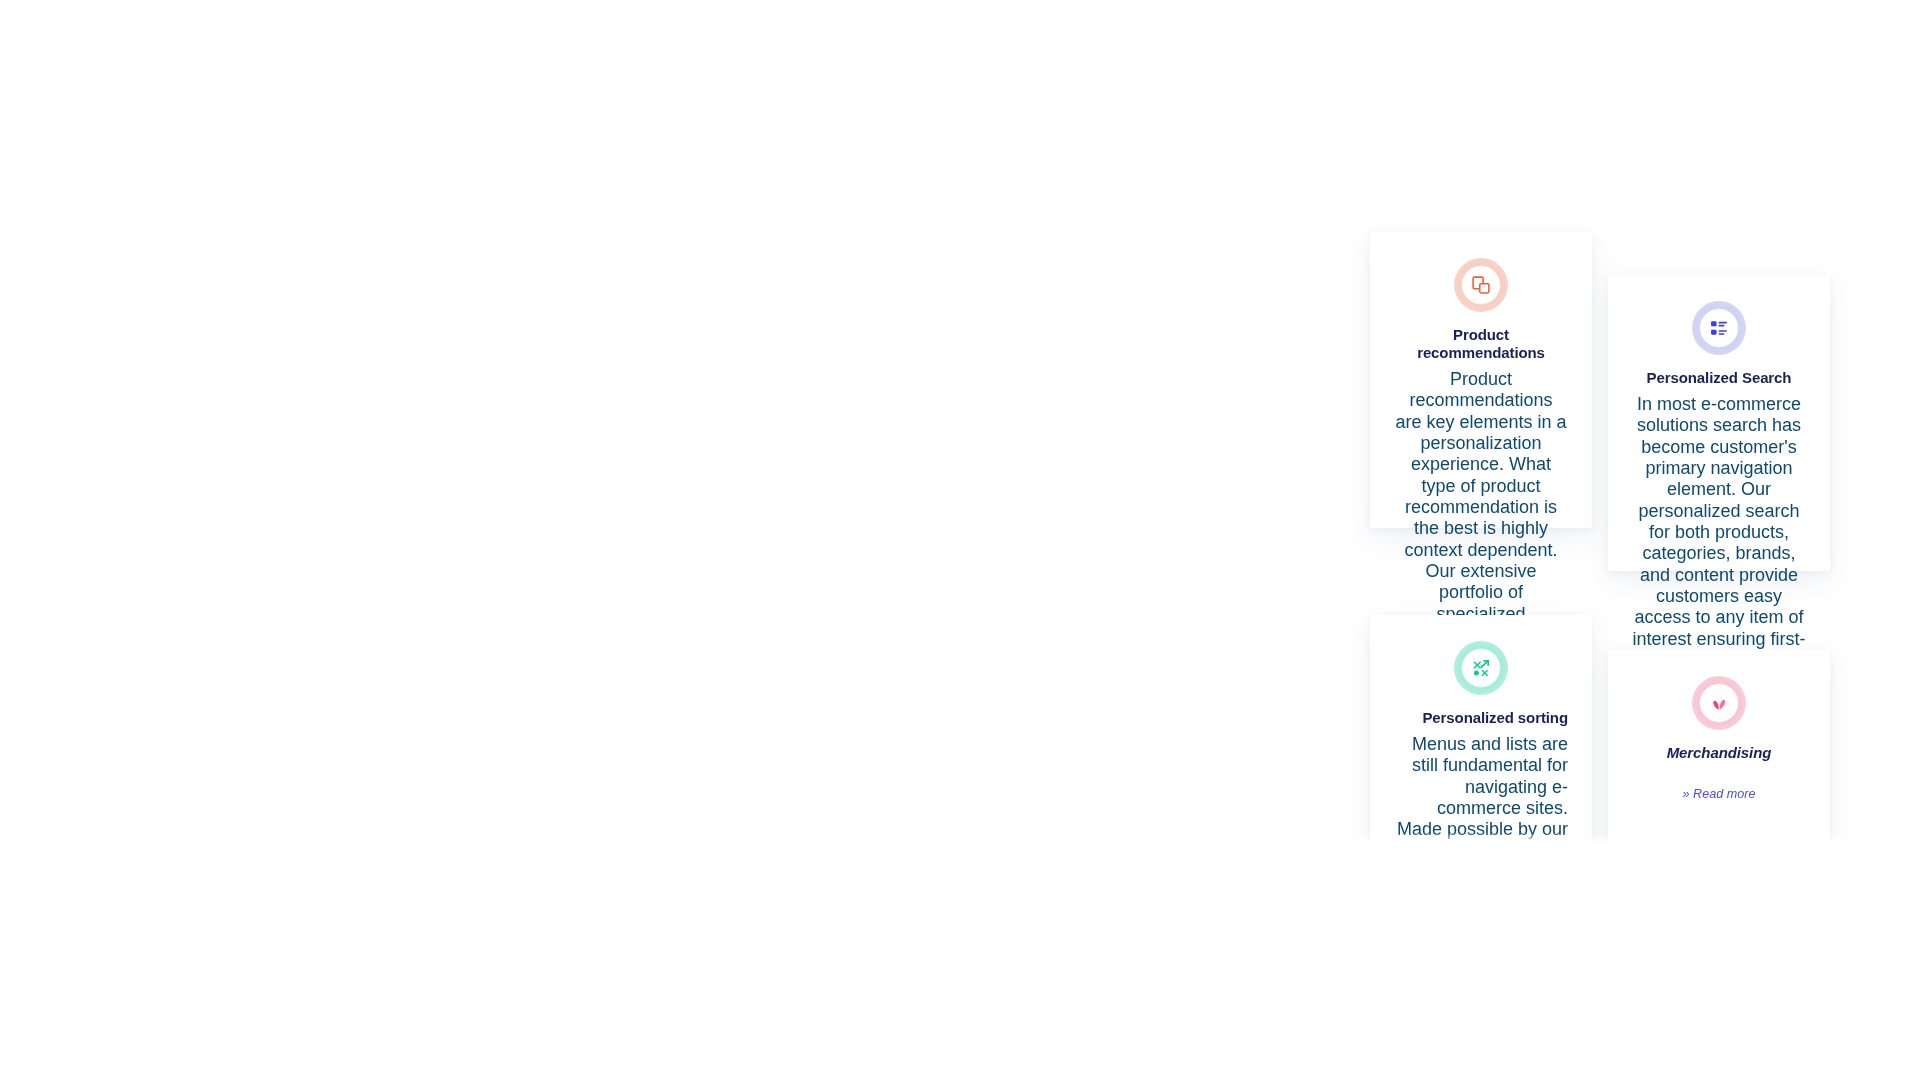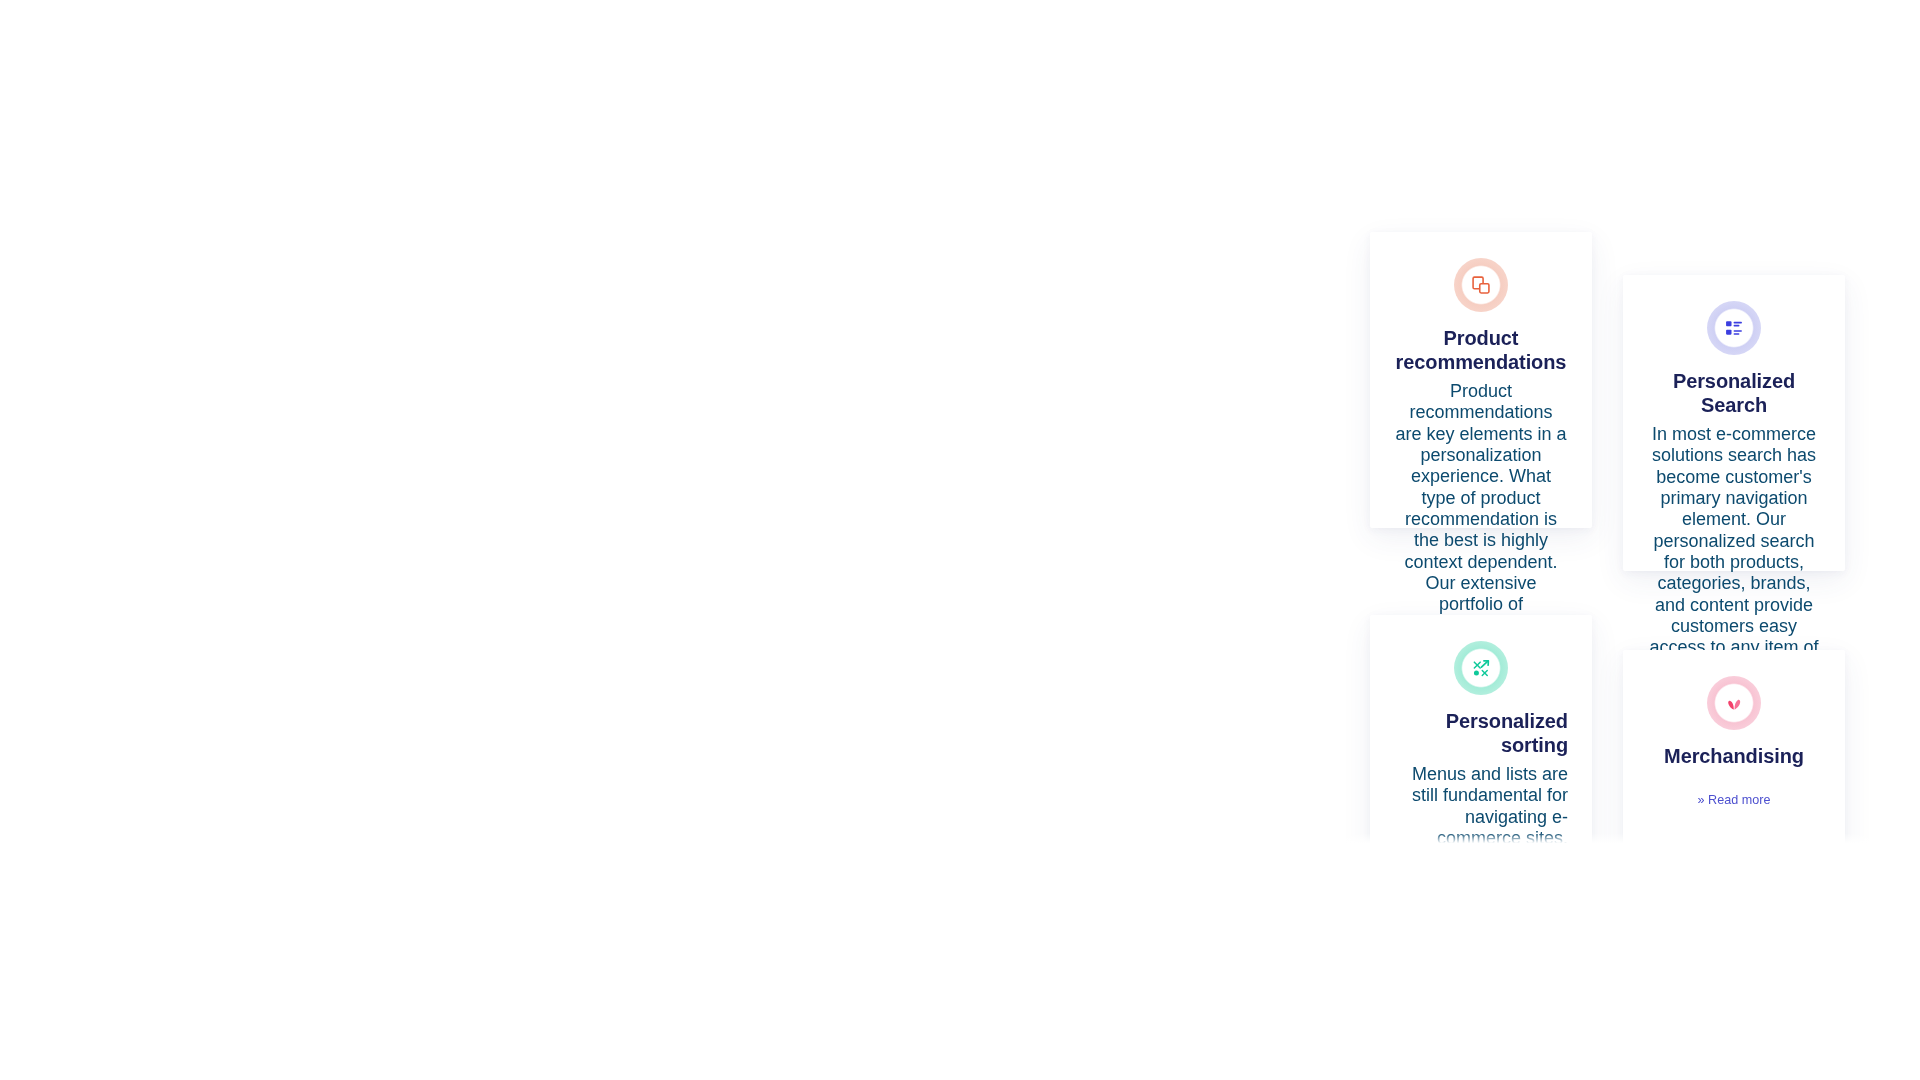--- a/index.html
+++ b/index.html
@@ -35,26 +35,26 @@
     border-radius: 2px;
     padding: 26px 24px 30px 24px;
     text-align: center;
     box-shadow: 0 10px 30px rgba(60, 64, 120, 0.075),
                 0 2px 8px rgba(60, 64, 120, 0.05);
   }
 
   
   .card.col-a { left: 30px; width: 222px; }
   
-  .card.col-b { left: 283px; width: 222px; }
+  .card.col-b { left: 268px; width: 222px; }
 
   .card.row-1a { top: 17px;  height: 296px; }
   .card.row-1b { top: 60px;  height: 296px; }
   .card.row-2a { top: 400px; height: 296px; text-align: right; }
-  .card.row-2b { top: 435px; height: 296px; }
+  .card.row-2b { top: 435px; height: 296px; font-style: italic; }
 
   
   .icon-badge {
     width: 54px;
     height: 54px;
     margin: 0 auto 14px auto;
     border-radius: 50%;
     display: flex;
     align-items: center;
     justify-content: center;
@@ -78,21 +78,21 @@
     height: 36px;
     border-radius: 50%;
     background: #ffffff;
     display: flex;
     align-items: center;
     justify-content: center;
   }
   .icon-inner svg { display: block; }
 
   .card-title {
-    font-size: 20px;
+    font-size: 15px;
     font-weight: bold;
     color: #1b2158;
     letter-spacing: -0.1px;
     line-height: 1.2;
     margin-bottom: 7px;
   }
 
   .card-body {
     font-size: 18px;
     line-height: 1.185;

